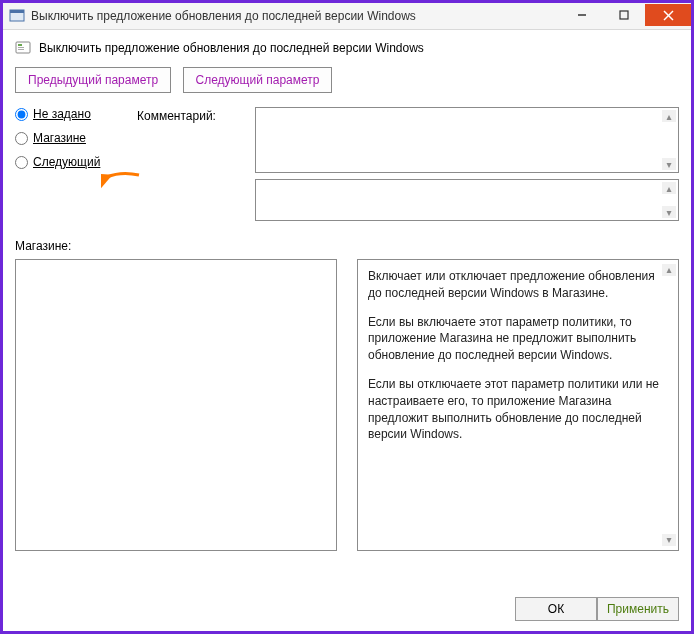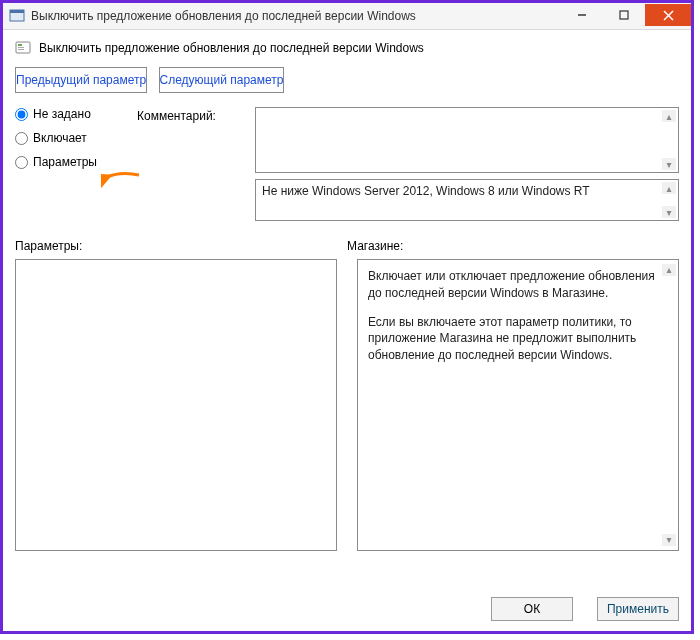--- a/index.html
+++ b/index.html
@@ -8,43 +8,43 @@
   .titlebar-icon{width:16px;height:16px;display:flex;align-items:center;justify-content:center;margin-right:6px}
   .titlebar-title{flex:1;font-size:12px;color:#333}
   .winbtns{display:flex;height:22px;margin-top:-2px}
   .winbtn{width:42px;height:22px;display:flex;align-items:center;justify-content:center;font-size:13px;color:#333}
   .winbtn.close{background:#e04b1e;color:#fff;width:46px}
   .client{position:absolute;top:26px;left:0;right:0;bottom:0;padding:10px 12px;box-sizing:border-box}
   .header-row{display:flex;align-items:center;margin-bottom:10px}
   .header-row .hicon{width:18px;height:18px;margin-right:6px;display:flex;align-items:center;justify-content:center}
   .header-row .htext{font-size:12px}
   .nav-row{margin-bottom:14px}
-  .nav-btn{display:inline-block;border:1px solid #8a8a8a;background:#fdfdfd;padding:5px 0;margin-right:8px;font-size:12px;color:#1d4ed8;cursor:default}
+  .nav-btn{display:inline-block;border:1px solid #8a8a8a;background:#fdfdfd;padding:5px 12px;margin-right:8px;font-size:12px;color:#a21caf;cursor:default}
   .mid{display:flex;margin-bottom:18px}
   .left-col{width:122px}
   .radio{display:flex;align-items:center;margin-bottom:10px;cursor:default}
   .radio input{margin:0 5px 0 0}
-  .radio label{color:#000}
+  .radio label{text-decoration:underline;color:#000}
   .mid-labels{width:118px;display:flex;flex-direction:row;gap:58px;padding-top:2px}
   .mid-boxes{flex:1;display:flex;flex-direction:column;gap:6px}
   .textbox{border:1px solid #8b8b8b;background:#fff;box-sizing:border-box;position:relative}
   .comment-box{height:66px}
   .req-box{height:42px;padding:4px 18px 4px 6px;font-size:12px;color:#222}
   .scroll-affordance{position:absolute;right:2px;width:14px;display:flex;flex-direction:column;justify-content:space-between;color:#8a8a8a;font-size:10px}
   .comment-box .scroll-affordance{top:2px;bottom:2px}
   .req-box .scroll-affordance{top:2px;bottom:2px}
   .arrow{width:14px;height:12px;display:flex;align-items:center;justify-content:center;background:#f0f0f0}
   .lower-labels{display:flex;margin-bottom:6px}
   .lower-labels .ll-left{width:332px}
   .lower-panes{display:flex;gap:20px;height:292px}
   .pane{border:1px solid #8b8b8b;background:#fff;box-sizing:border-box;flex:1;position:relative;padding:8px 18px 8px 10px;font-size:12px;line-height:1.4;color:#222;overflow:hidden}
   .pane p{margin:0 0 12px 0}
-  .footer{position:absolute;right:12px;bottom:10px;display:flex;gap:24px}
+  .footer{position:absolute;right:12px;bottom:10px;display:flex;gap:0}
   .footer-btn{width:80px;height:22px;border:1px solid #9a9a9a;background:#f3f3f3;font-size:12px;display:flex;align-items:center;justify-content:center;cursor:default}
-  .footer-btn.disabled{color:#0c4a6e}
+  .footer-btn.disabled{color:#4d7c0f}
   .annot-arrow{position:absolute;left:98px;top:136px;pointer-events:none}
 </style>
 </head>
 <body>
 
 <div class="window">
 
   <div class="titlebar">
     <span class="titlebar-icon">
       <svg width="16" height="16" viewBox="0 0 16 16">
@@ -93,59 +93,58 @@
     </div>
 
     <div class="mid">
       <div class="left-col">
         <div class="radio">
           <input type="radio" name="state" checked="" style="">
           <label>Не задано</label>
         </div>
         <div class="radio">
           <input type="radio" name="state" style="">
-          <label>Включает</label>
+          <label>Магазине</label>
         </div>
         <div class="radio">
           <input type="radio" name="state" style="">
-          <label>Параметры</label>
+          <label>Следующий</label>
         </div>
       </div>
 
       <div class="mid-labels">
         <span>Комментарий:</span>
       </div>
 
       <div class="mid-boxes">
         <div class="textbox comment-box">
           <div class="scroll-affordance">
             <span class="arrow">▴</span>
             <span class="arrow">▾</span>
           </div>
         </div>
         <div class="textbox req-box">
-          <span>Не ниже Windows Server 2012, Windows 8 или Windows RT</span>
           <div class="scroll-affordance">
             <span class="arrow">▴</span>
             <span class="arrow">▾</span>
           </div>
         </div>
       </div>
     </div>
 
     <div class="lower-labels">
-      <span class="ll-left">Параметры:</span>
       <span>Магазине:</span>
     </div>
 
     <div class="lower-panes">
       <div class="pane"></div>
       <div class="pane">
         <p>Включает или отключает предложение обновления до последней версии Windows в Магазине.</p>
         <p>Если вы включаете этот параметр политики, то приложение Магазина не предложит выполнить обновление до последней версии Windows.</p>
+        <p>Если вы отключаете этот параметр политики или не настраиваете его, то приложение Магазина предложит выполнить обновление до последней версии Windows.</p>
         <div class="scroll-affordance" style="top:4px;bottom:4px">
           <span class="arrow">▴</span>
           <span class="arrow">▾</span>
         </div>
       </div>
     </div>
 
     <div class="footer">
       <div class="footer-btn">ОК</div>
       <div class="footer-btn disabled">Применить</div>

